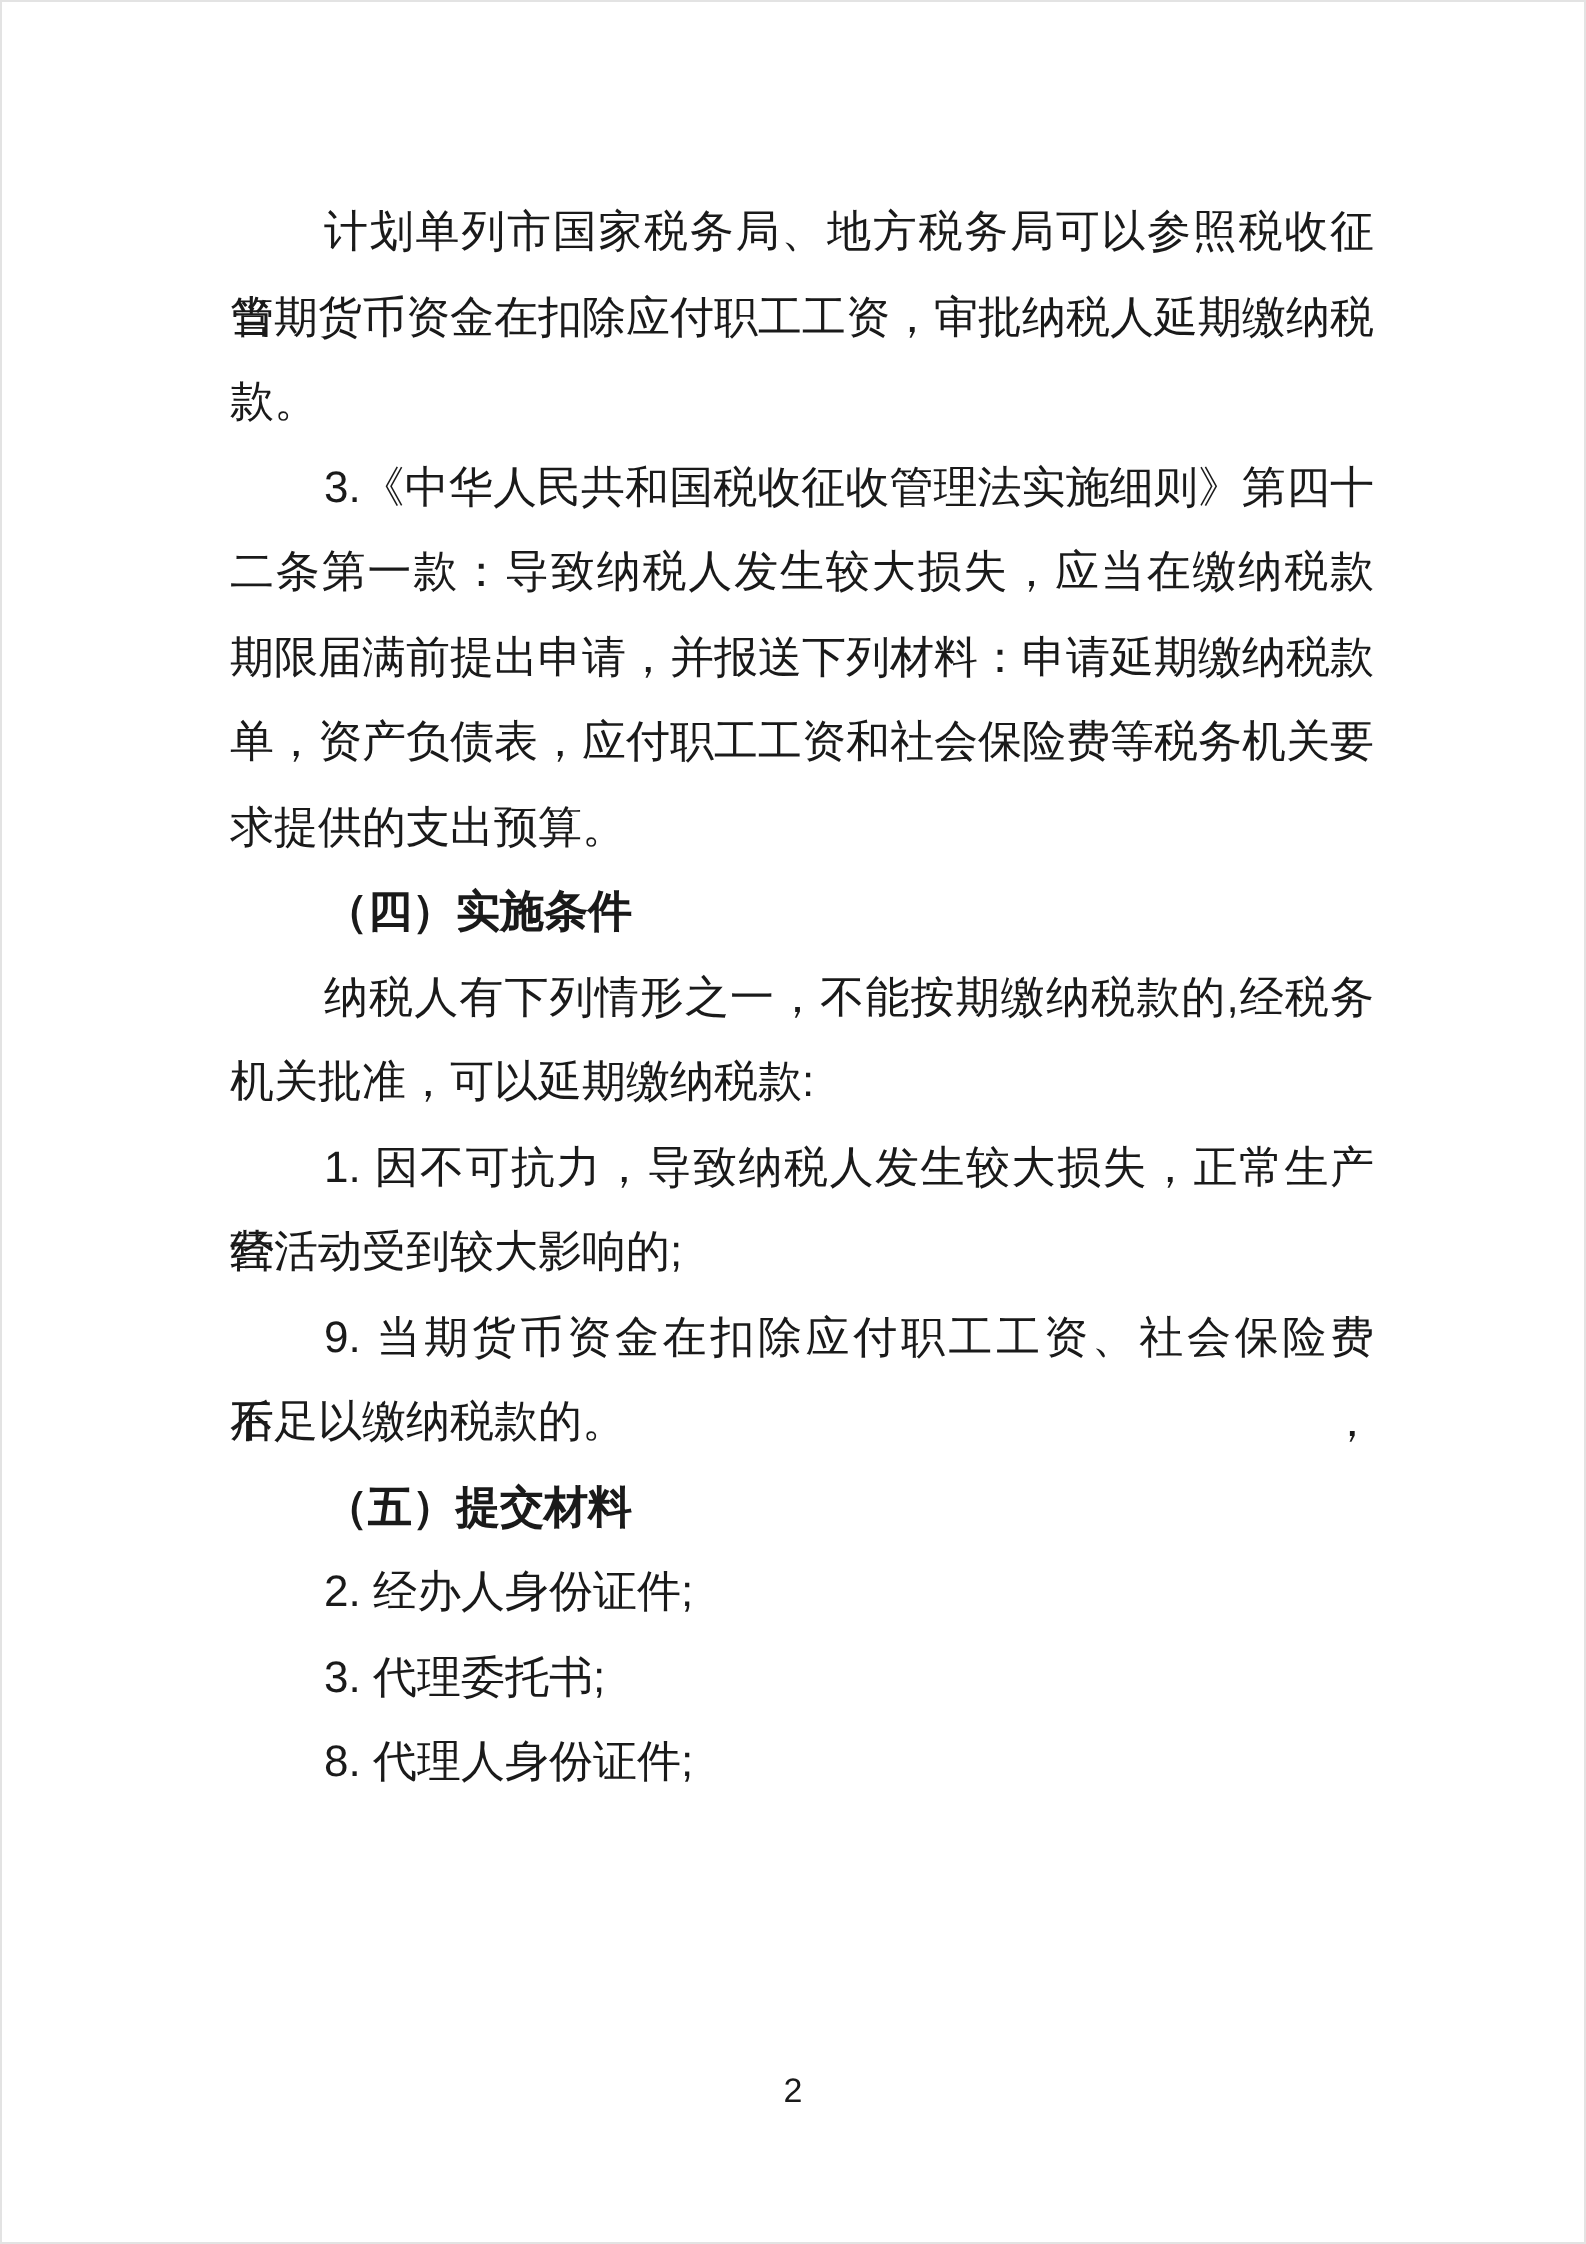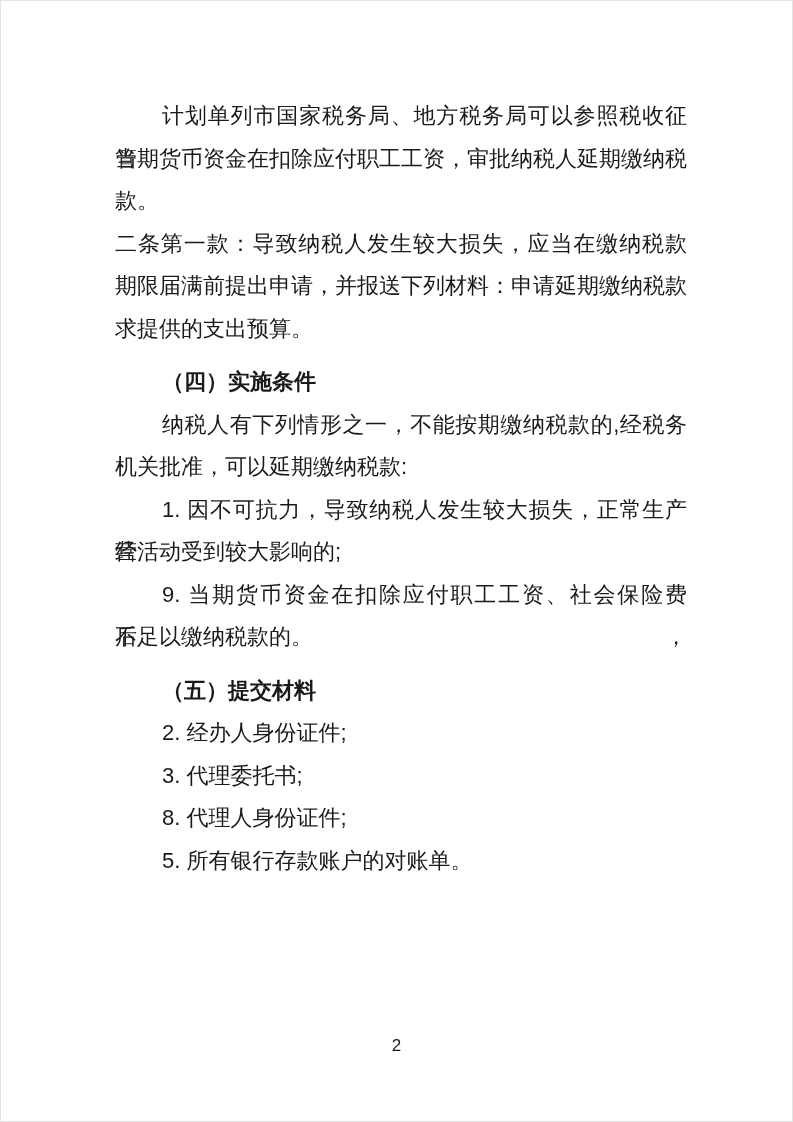--- a/index.html
+++ b/index.html
@@ -37,21 +37,20 @@
     text-indent: 47px;
   }
   .line.endline {
     text-align: left;
     text-align-last: left;
   }
   .line.heading {
     font-weight: 600;
     text-align: right;
     text-align-last: left;
-    margin-top: 11px;
   }
   .footer {
     position: absolute;
     left: 0;
     top: 1034px;
     width: 100%;
     text-align: center;
     font-size: 17px;
     line-height: 22px;
     color: #1a1a1a;
@@ -60,38 +59,39 @@
 </head>
 <body>
 
 <div class="page">
   <div class="body-block">
 
     <div class="line first">计划单列市国家税务局、地方税务局可以参照税收征管</div>
     <div class="line">当期货币资金在扣除应付职工工资，审批纳税人延期缴纳税</div>
     <div class="line endline">款。</div>
 
+    <div class="line first">3.《中华人民共和国税收征收管理法实施细则》第四十</div>
     <div class="line">二条第一款：导致纳税人发生较大损失，应当在缴纳税款</div>
     <div class="line">期限届满前提出申请，并报送下列材料：申请延期缴纳税款</div>
+    <div class="line">单，资产负债表，应付职工工资和社会保险费等税务机关要</div>
     <div class="line endline">求提供的支出预算。</div>
 
     <div class="line first heading">（四）实施条件</div>
 
     <div class="line first">纳税人有下列情形之一，不能按期缴纳税款的,经税务</div>
     <div class="line endline">机关批准，可以延期缴纳税款:</div>
 
     <div class="line first">1. 因不可抗力，导致纳税人发生较大损失，正常生产经</div>
     <div class="line endline">营活动受到较大影响的;</div>
 
     <div class="line first">9. 当期货币资金在扣除应付职工工资、社会保险费后，</div>
     <div class="line endline">不足以缴纳税款的。</div>
 
     <div class="line first heading">（五）提交材料</div>
 
     <div class="line first endline">2. 经办人身份证件;</div>
     <div class="line first endline">3. 代理委托书;</div>
     <div class="line first endline">8. 代理人身份证件;</div>
-    <div class="line first endline">5. 所有银行存款账户的对账单。</div>
 
   </div>
 
   <div class="footer">2</div>
 </div>
 
 </body></html>

